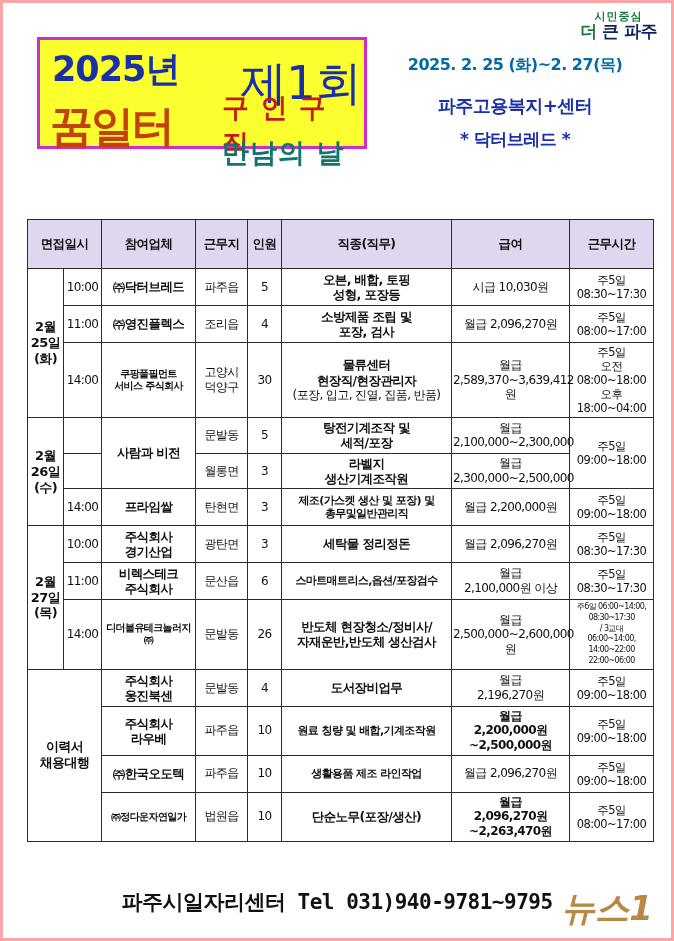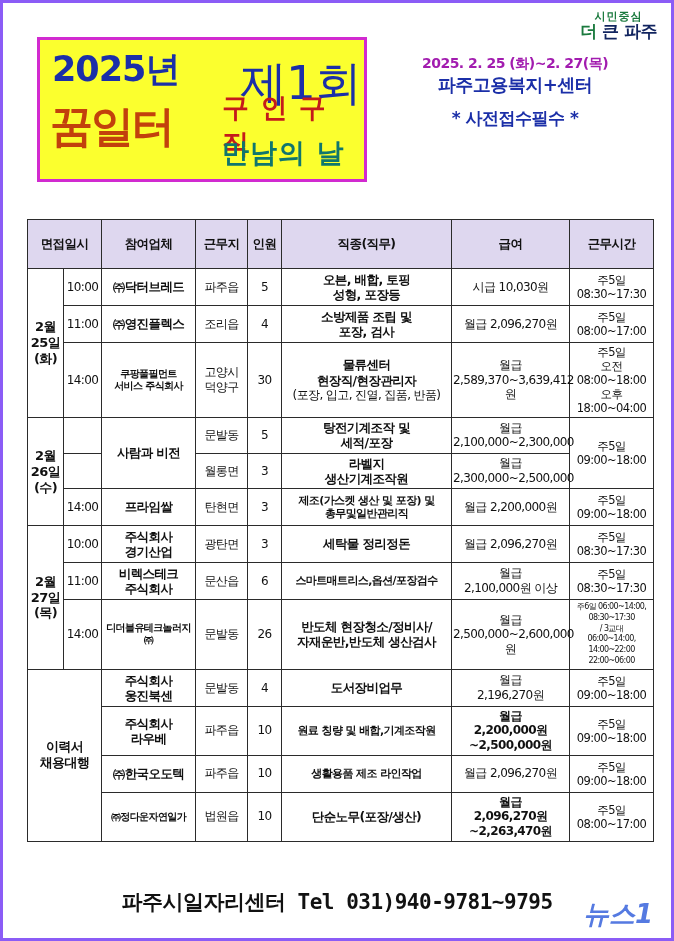--- a/index.html
+++ b/index.html
@@ -10,21 +10,21 @@
     width: 674px;
     height: 941px;
     background: #fdfdfb;
     font-family: "DejaVu Sans", "Liberation Sans", sans-serif;
     overflow: hidden;
     position: relative;
   }
   .page {
     position: absolute;
     inset: 0;
-    border: 3px solid #8b5cf6;
+    border: 3px solid #fca5a5;
     box-sizing: border-box;
     background: #ffffff;
   }
 
   
   .brand {
     position: absolute;
     top: 8px;
     right: 14px;
     text-align: center;
@@ -42,21 +42,21 @@
     color: #11245f;
     letter-spacing: -0.5px;
   }
   .brand-main .accent { color: #1b7a3e; }
 
   .titleblock {
     position: absolute;
     left: 34px;
     top: 34px;
     width: 330px;
-    height: 145px;
+    height: 112px;
     background: #fbff2e;
     border: 3px solid #d12ad0;
     box-sizing: border-box;
   }
   .t-year {
     position: absolute;
     left: 12px;
     top: 6px;
     font-size: 35px;
     font-weight: bold;
@@ -103,27 +103,28 @@
 
   .rightinfo {
     position: absolute;
     left: 372px;
     top: 52px;
     width: 280px;
     text-align: center;
     color: #1b2fa8;
   }
   .r-date {
-    font-size: 14px;
-    font-weight: bold;
-    color: #a21caf;
+    font-size: 16px;
+    font-weight: bold;
+    color: #0369a1;
     letter-spacing: -0.5px;
     white-space: nowrap;
   }
   .r-place {
+    margin-top: 18px;
     font-size: 18px;
     font-weight: bold;
     color: #1b2fa8;
     letter-spacing: -0.5px;
   }
   .r-note {
     margin-top: 10px;
     font-size: 17px;
     font-weight: bold;
     color: #1b2fa8;
@@ -206,22 +207,22 @@
     font-size: 21px;
     font-weight: bold;
     color: #111;
     letter-spacing: -0.5px;
     font-family: "DejaVu Sans Mono", "Liberation Mono", monospace;
   }
   .watermark {
     position: absolute;
     right: 18px;
     bottom: 6px;
-    font-size: 26px;
-    color: #1d4ed8;
+    font-size: 34px;
+    color: #a16207;
     font-style: italic;
     font-weight: bold;
     opacity: 0.75;
   }
 </style>
 </head>
 <body>
 
 <div class="page">
 
@@ -237,21 +238,21 @@
     <div class="t-year">2025년</div>
     <div class="t-no">제1회</div>
     <div class="t-dream">꿈일터</div>
     <div class="t-sub1">구 인 구 직</div>
     <div class="t-sub2">만남의  날</div>
   </div>
 
   <div class="rightinfo">
     <div class="r-date">2025. 2. 25 (화)~2. 27(목)</div>
     <div class="r-place">파주고용복지+센터</div>
-    <div class="r-note">* 사전접수필수 *</div>
+    <div class="r-note">* 닥터브레드 *</div>
   </div>
 
   <div class="tablewrap">
     <table class="sched">
       <colgroup>
         <col style="width:36px">
         <col style="width:38px">
         <col style="width:94px">
         <col style="width:52px">
         <col style="width:34px">

